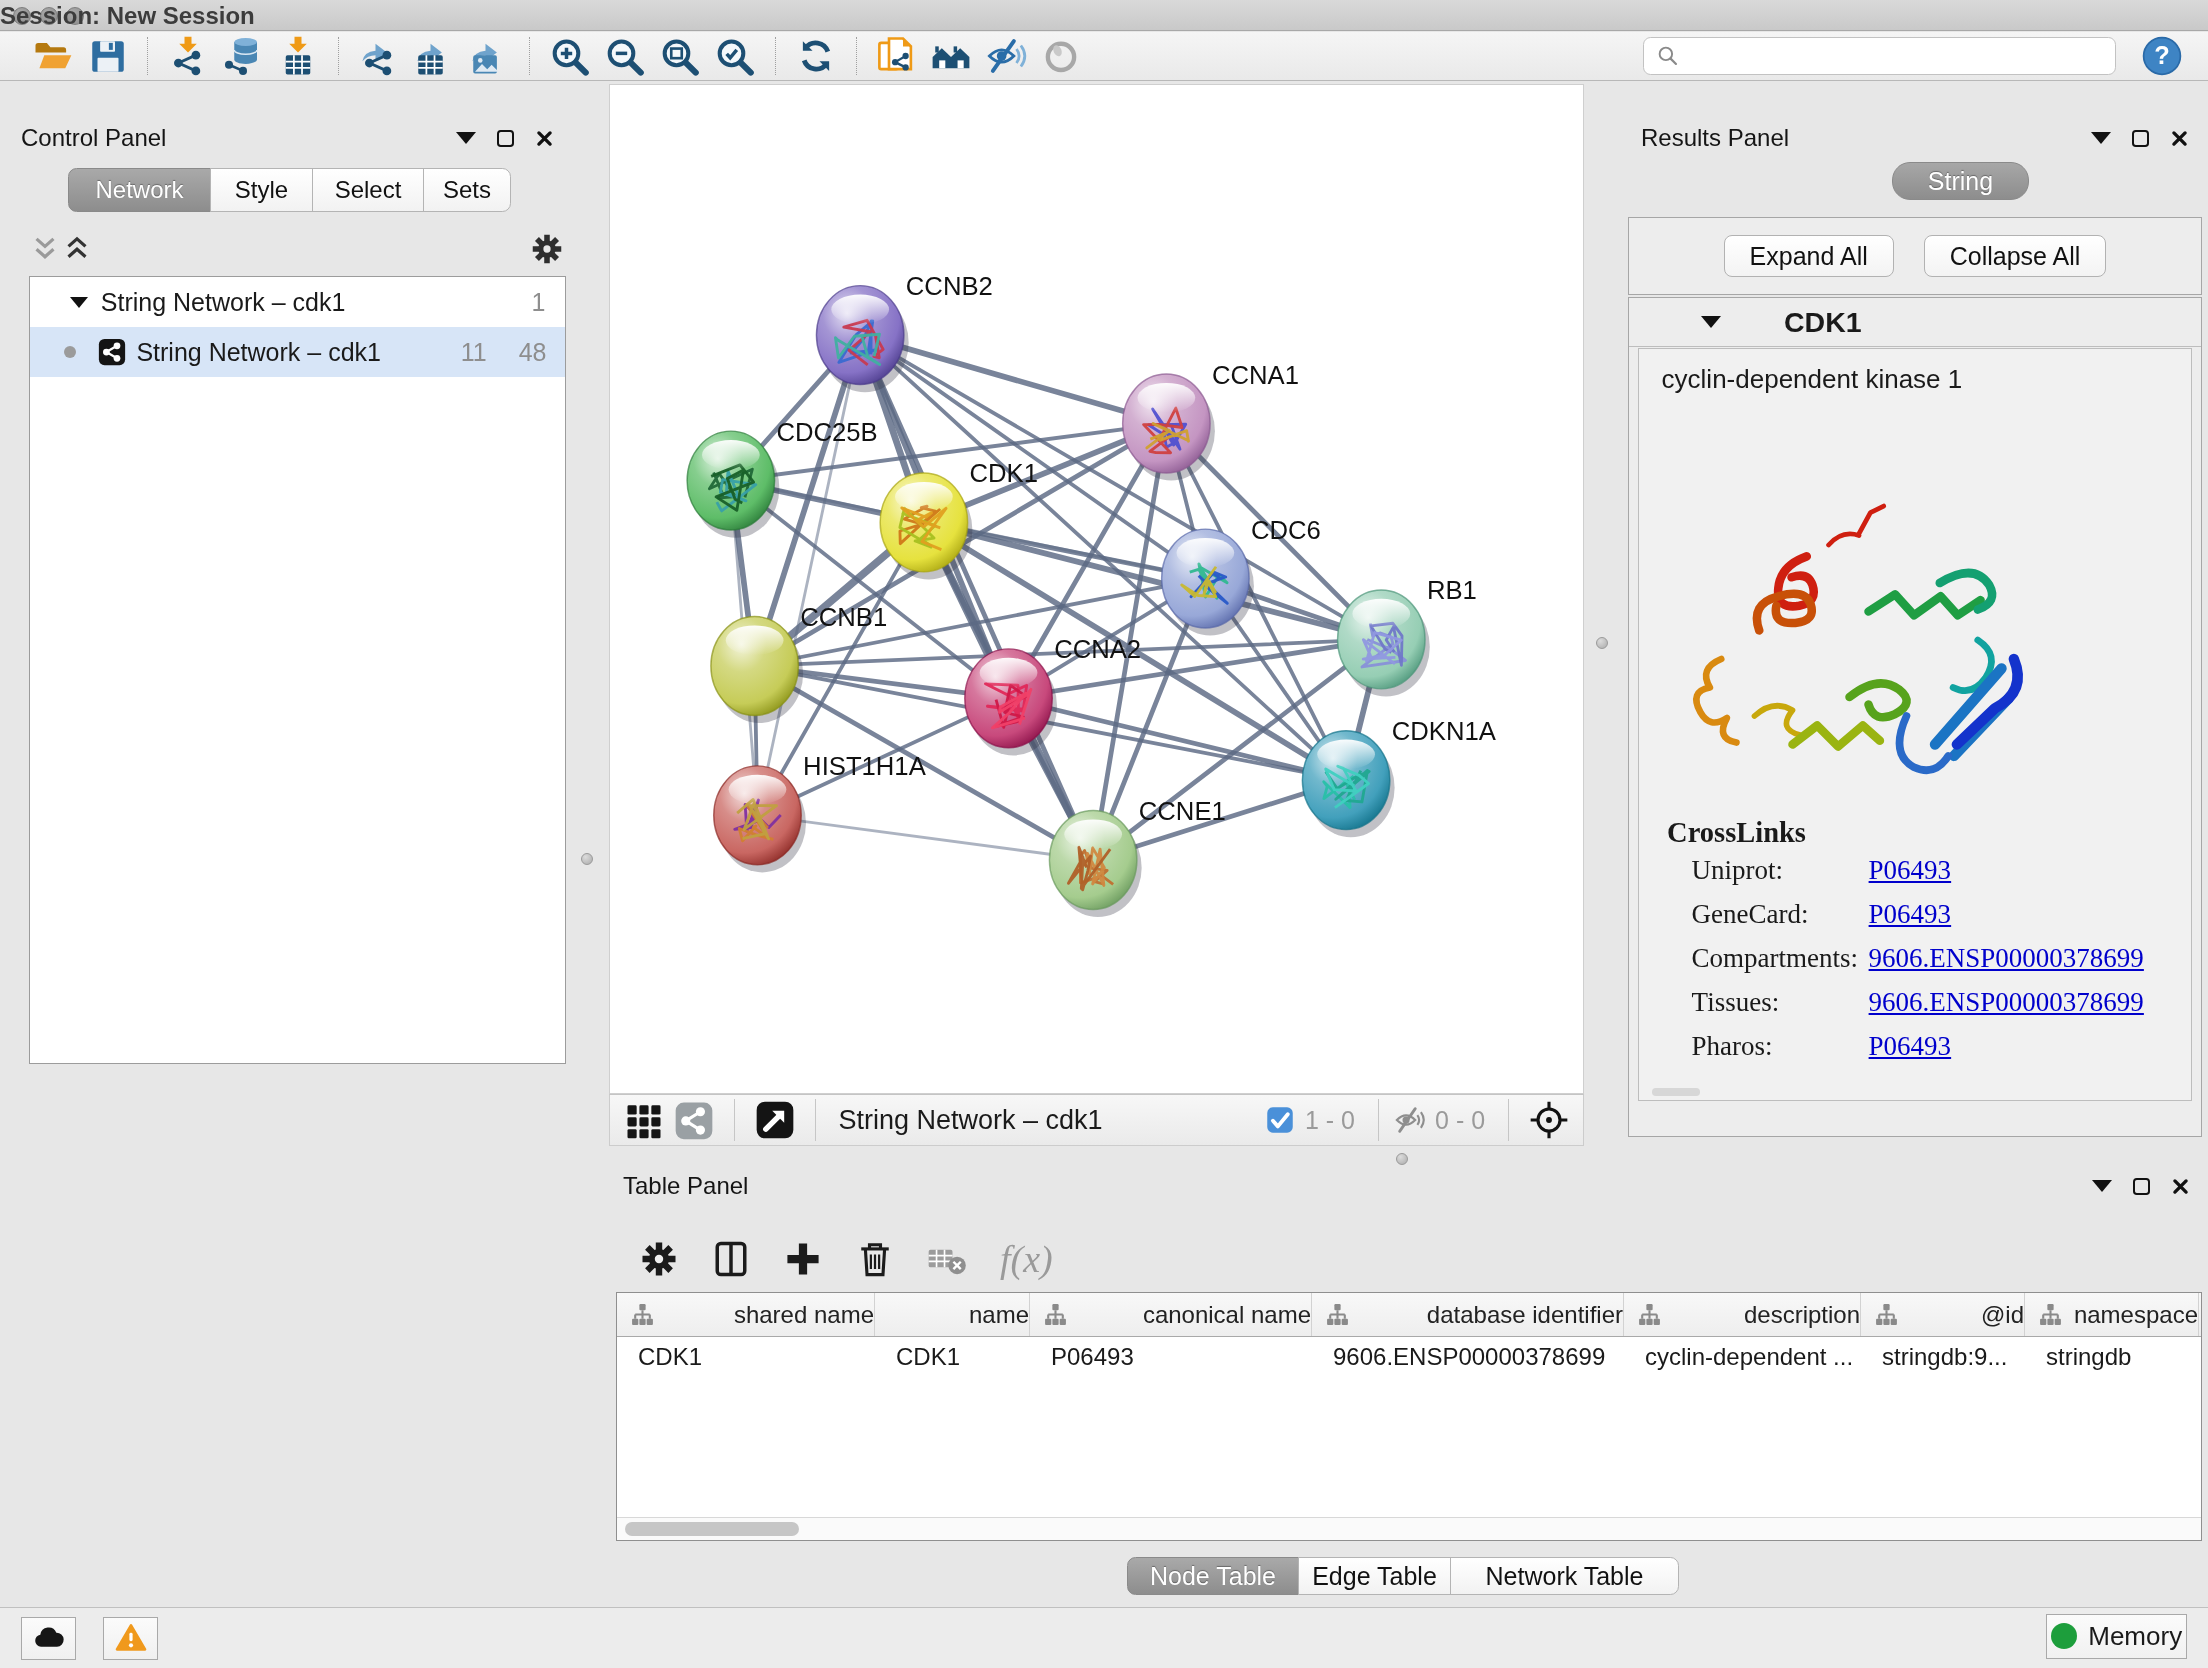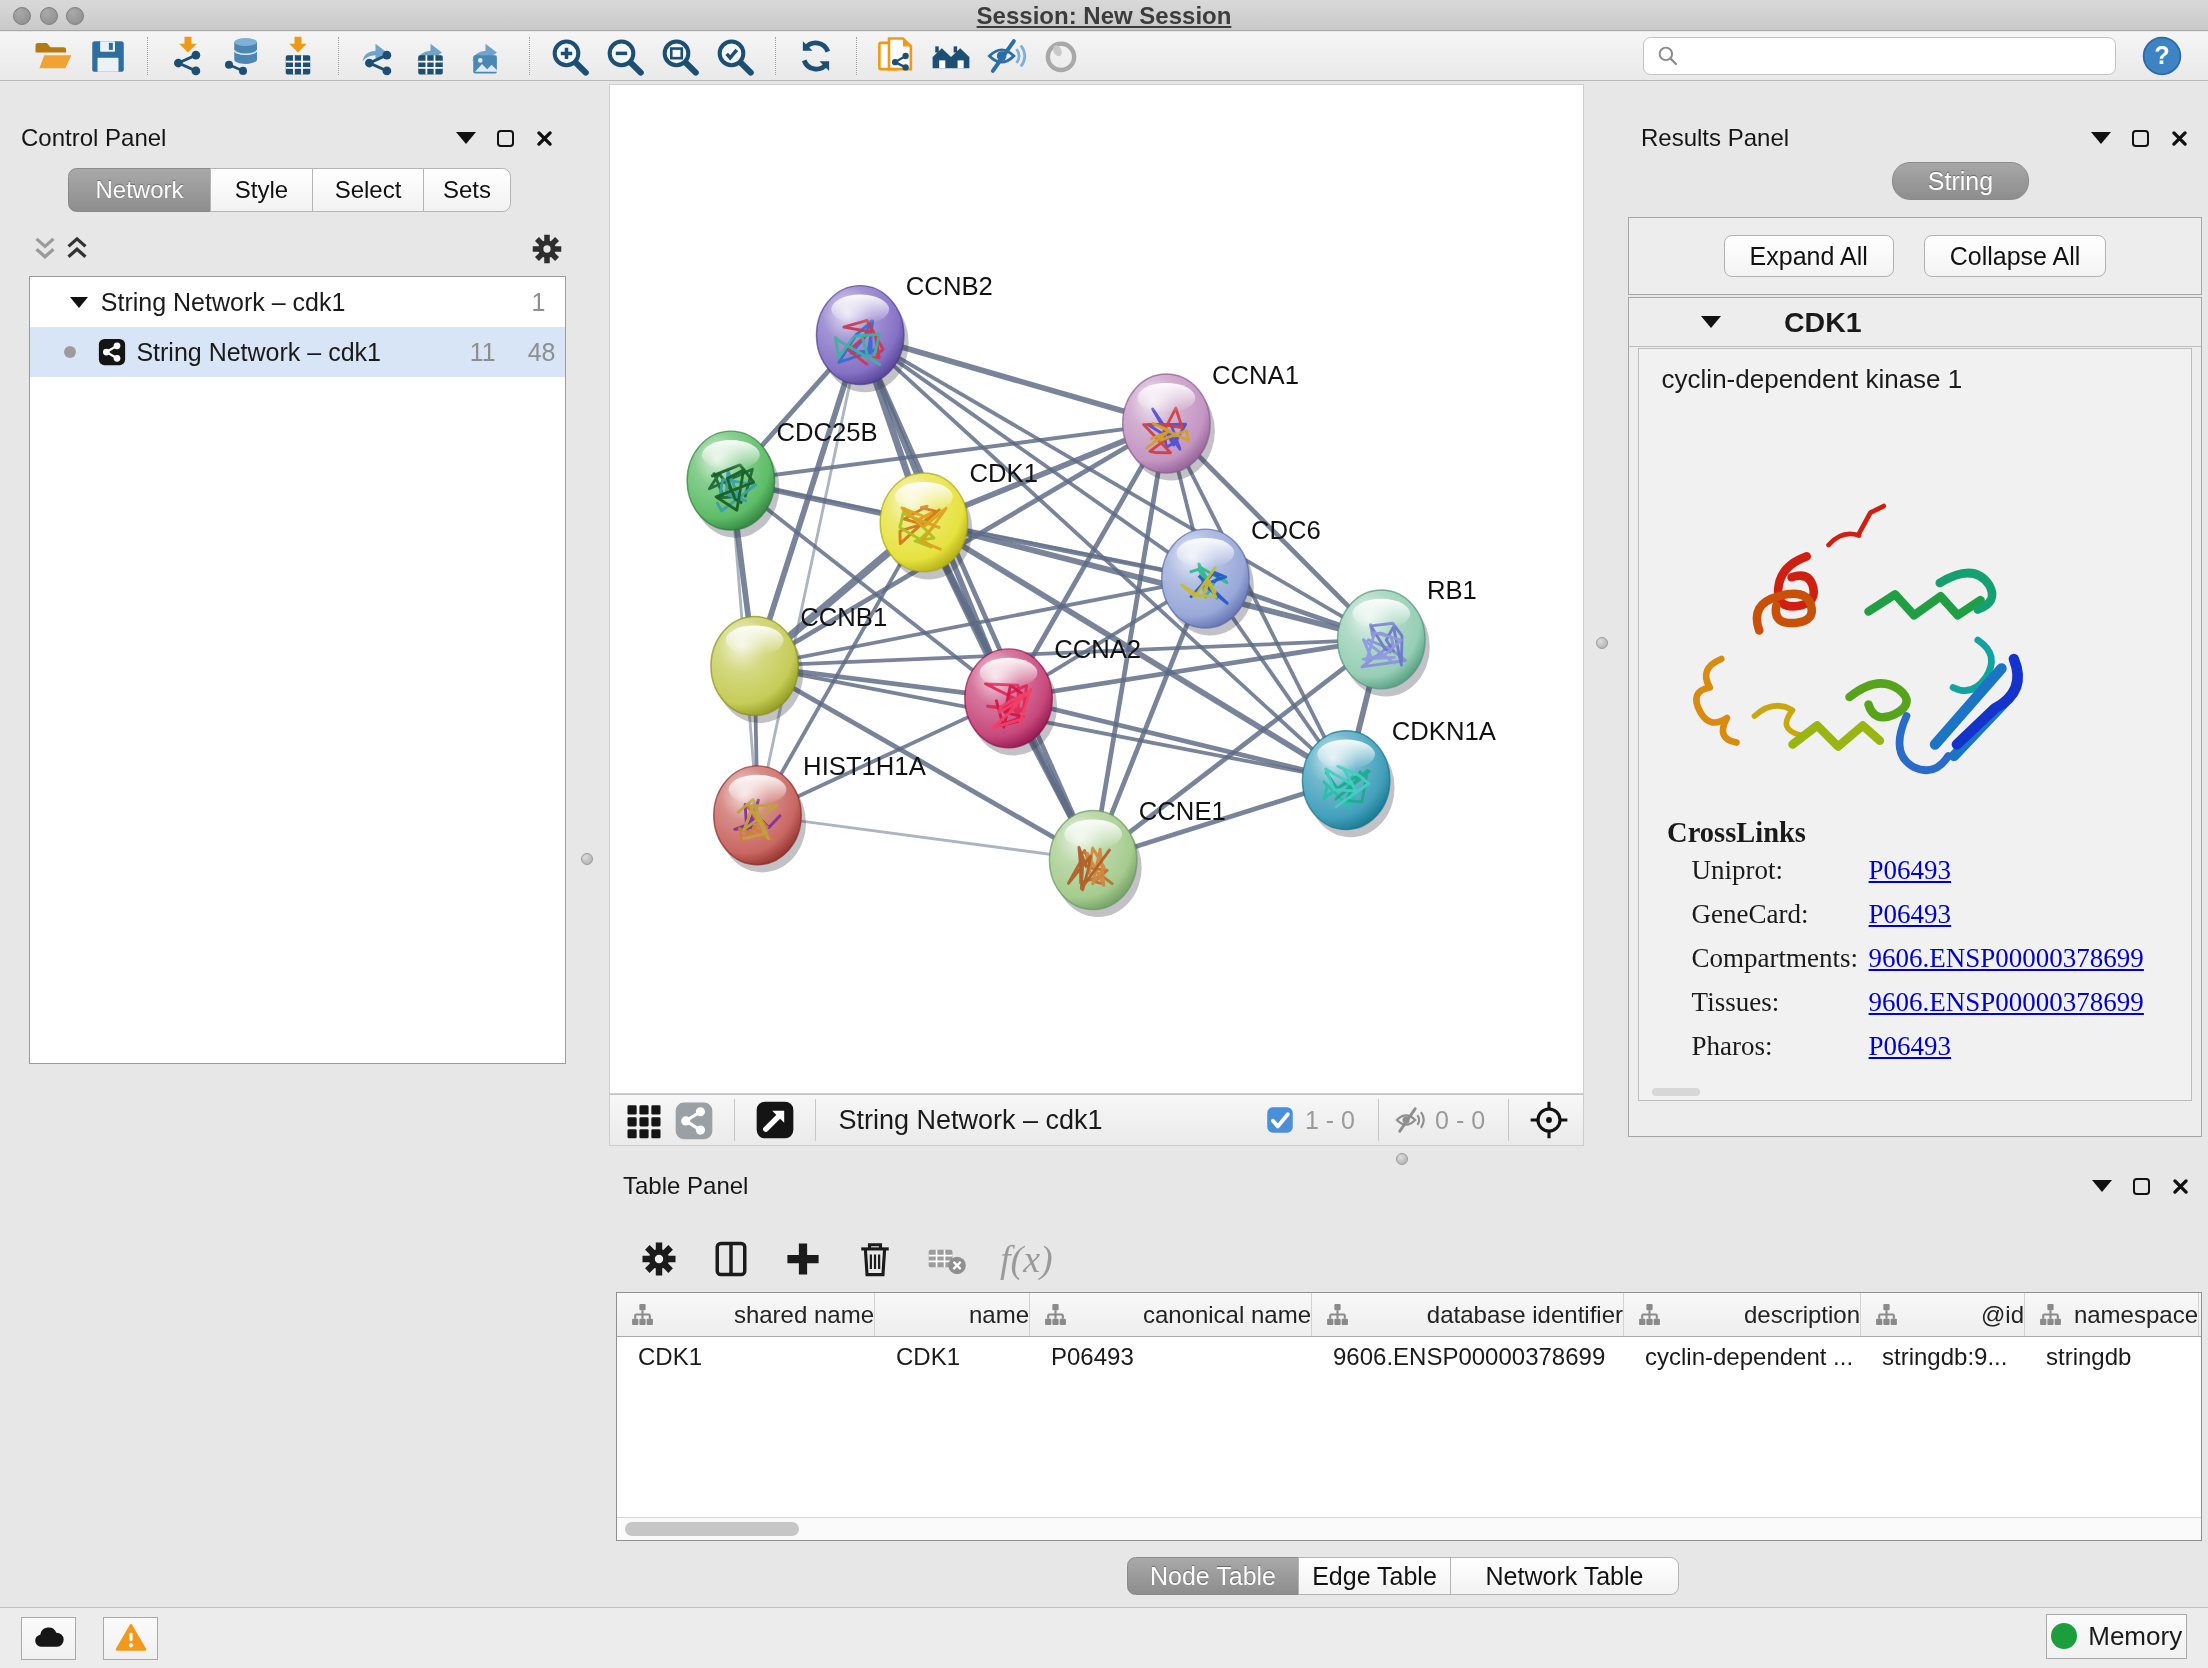--- a/index.html
+++ b/index.html
@@ -5,22 +5,22 @@
   * { margin:0; padding:0; box-sizing:border-box; }
   html,body { width:2208px; height:1668px; overflow:hidden; }
   body { background:#e7e7e7; font-family:"Liberation Sans", sans-serif; color:#1a1a1a; position:relative; }
 
   
   .titlebar { position:absolute; left:0; top:0; width:2208px; height:31px;
     background:linear-gradient(#d9d9d9,#c9c9c9); border-bottom:1px solid #a8a8a8; }
   .traffic { position:absolute; left:13.3px; top:6.7px; display:flex; gap:8.6px; }
   .traffic .dot { width:18px; height:18px; border-radius:50%;
     background:radial-gradient(circle at 35% 30%, #a9a9a9, #8b8b8b); border:1px solid #7d7d7d; }
-  .win-title { position:absolute; left:0; right:0; top:1.9px; text-align:center;
-    font-size:24px; color:#3c3c3c; font-weight:600;text-decoration:underline; }
+  .win-title { position:absolute; left:0; right:0; top:1.9px; text-align:left;
+    font-size:24px; color:#3c3c3c; font-weight:600; }
 
   
   .toolbar { position:absolute; left:0; top:32px; width:2208px; height:49px;
     background:linear-gradient(#f5f5f5,#e9e9e9); border-bottom:1px solid #b8b8b8;
     display:flex; align-items:center; padding:0 25px; }
   .tbtn { width:55px; height:46px; display:flex; align-items:center; justify-content:center; }
   .tbtn svg { width:42px; height:42px; }
   .tb-sep { width:0; height:38px; border-left:1.9px dotted #9f9f9f; margin:0 12.4px; }
   .searchbox { margin-left:auto; width:473px; height:38px; background:#fff;
     border:1.9px solid #c2c2c2; border-radius:7.6px; display:flex; align-items:center; padding:0 9.5px; }
@@ -377,21 +377,21 @@
       <rect x="3" y="3" width="42" height="42" rx="9" fill="#141414"></rect>
       <g fill="#fff">
           <circle cx="15" cy="24" r="5.4"></circle>
           <circle cx="32" cy="14" r="5.4"></circle>
           <circle cx="32" cy="34" r="5.4"></circle>
         </g>
       <path d="M15 24l17-10M15 24l17 10" stroke="#fff" stroke-width="3.6"></path>
     </svg>
     <span>String Network – cdk1</span>
     <span class="count" style="margin-left:auto">11</span>
-    <span class="count" style="margin:0 9px 0 32px">48</span>
+    <span class="count" style="margin:0 18px 0 32px">48</span>
   </div>
 </div>
 
 <div class="grip" style="left:581px; top:853px"></div>
 <div class="grip" style="left:1596px; top:637px"></div>
 <div class="grip" style="left:1396px; top:1153px"></div>
 
 <div class="canvas">
   <svg id="net-svg" width="973" height="1008" viewBox="0 0 1023 1060">
       <defs>

